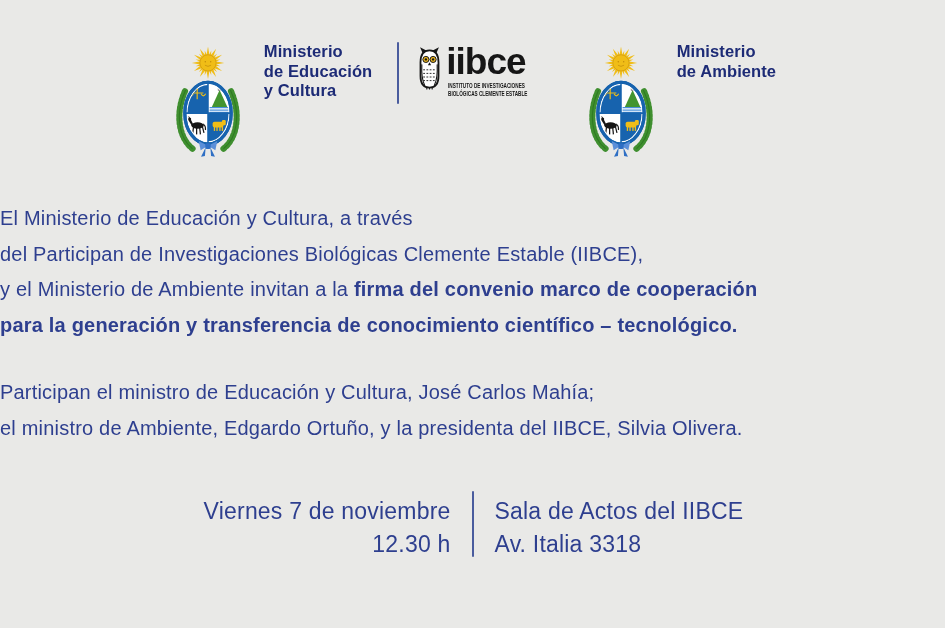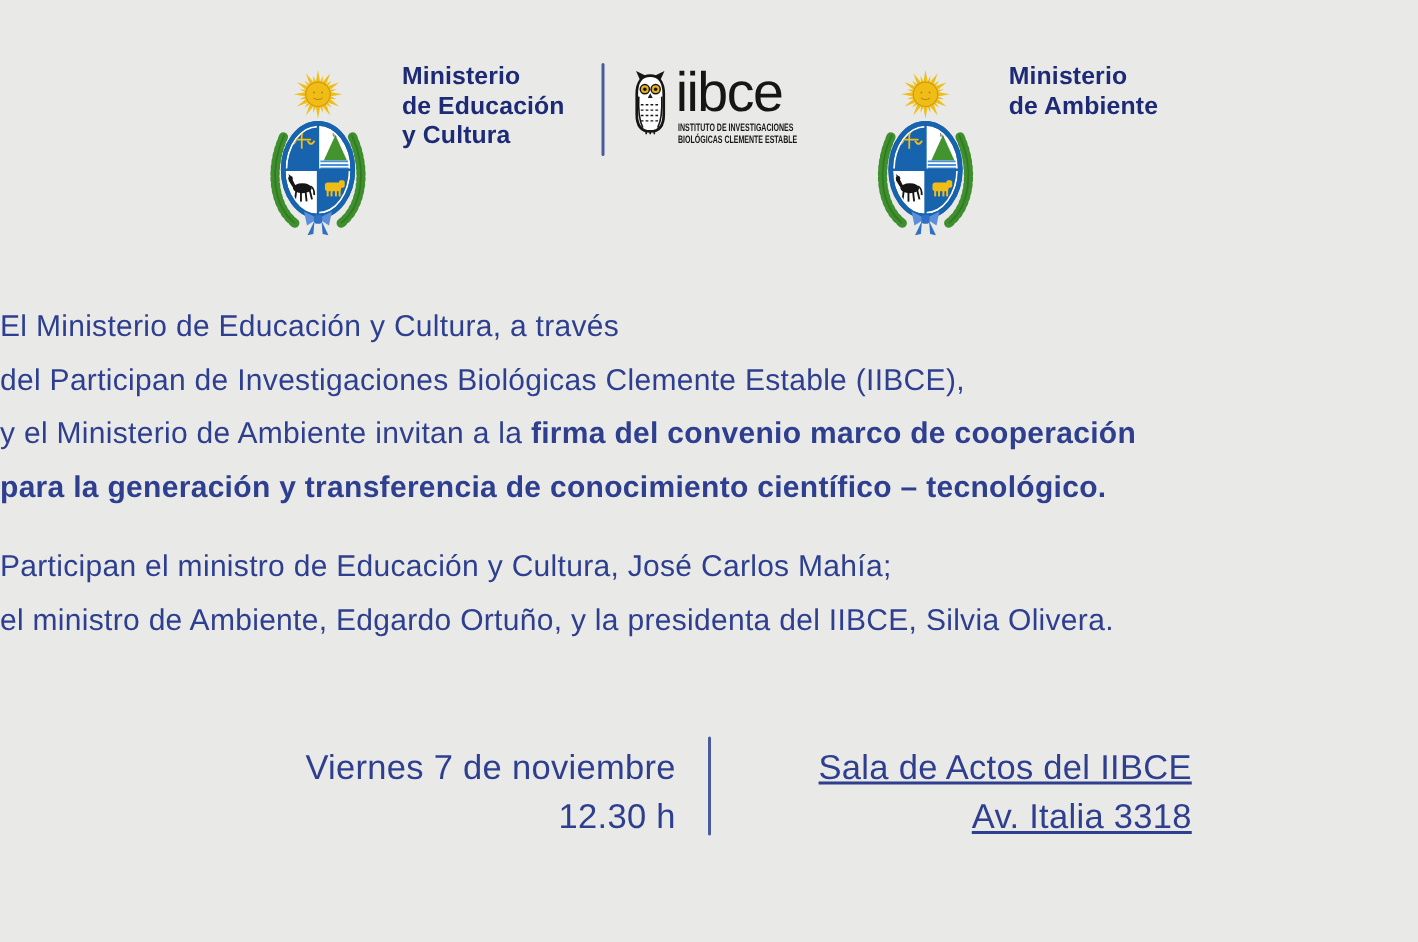--- a/index.html
+++ b/index.html
@@ -24,50 +24,50 @@
   .mec-label { margin-left:17px; }
   .amb-label { margin-left:17px; }
   .v-div {
     width:2px; height:62px; background:#4a5c9e; border-radius:1px;
     margin:0 17px 0 25px; flex:none;
   }
   .iibce { display:flex; align-items:flex-start; margin-top:2px; height:58px; }
   .owl-svg { width:27px; height:46px; flex:none; margin-top:1px; }
   .iibce-text { position:relative; margin-left:3px; }
   .iibce-word {
-    font-size:37px; font-weight:normal; color:#161616;
+    font-size:37px; font-weight:bold; color:#161616;
     line-height:36px; letter-spacing:-1px;
   }
   .iibce-sub {
     position:absolute; left:2px; top:38px; white-space:nowrap;
     font-size:9px; line-height:9.8px; font-weight:bold; color:#161616;
     transform:scale(0.52,0.8); transform-origin:0 0;
   }
   .amb-spacer { width:56px; flex:none; }
 
   
   .main-text {
     position:absolute; top:201px; left:0; width:100%;
     text-align:left; color:#2e3f8f;
     font-size:20px; line-height:35.7px; letter-spacing:0.2px;
   }
   .main-text .bold { font-weight:bold; }
-  .para2 { margin-top:17px; }
+  .para2 { margin-top:31px; }
 
   
   .footer {
     position:absolute; top:495px; left:0; width:100%;
     display:flex; justify-content:center; align-items:flex-start;
   }
   .footer-col {
     color:#2e3f8f; font-size:23px; line-height:33px;
     letter-spacing:0.2px; width:300px;
   }
   .col-date { text-align:right; }
-  .col-venue { text-align:right;text-decoration:underline; }
+  .col-venue { text-align:left; }
   .f-div {
     width:2px; height:66px; background:#4a5c9e; border-radius:1px;
     margin:-4px 21px 0 21px; flex:none;
   }
 </style>
 </head>
 <body>
 
 <svg width="0" height="0" style="position:absolute" aria-hidden="true">
   <defs>

